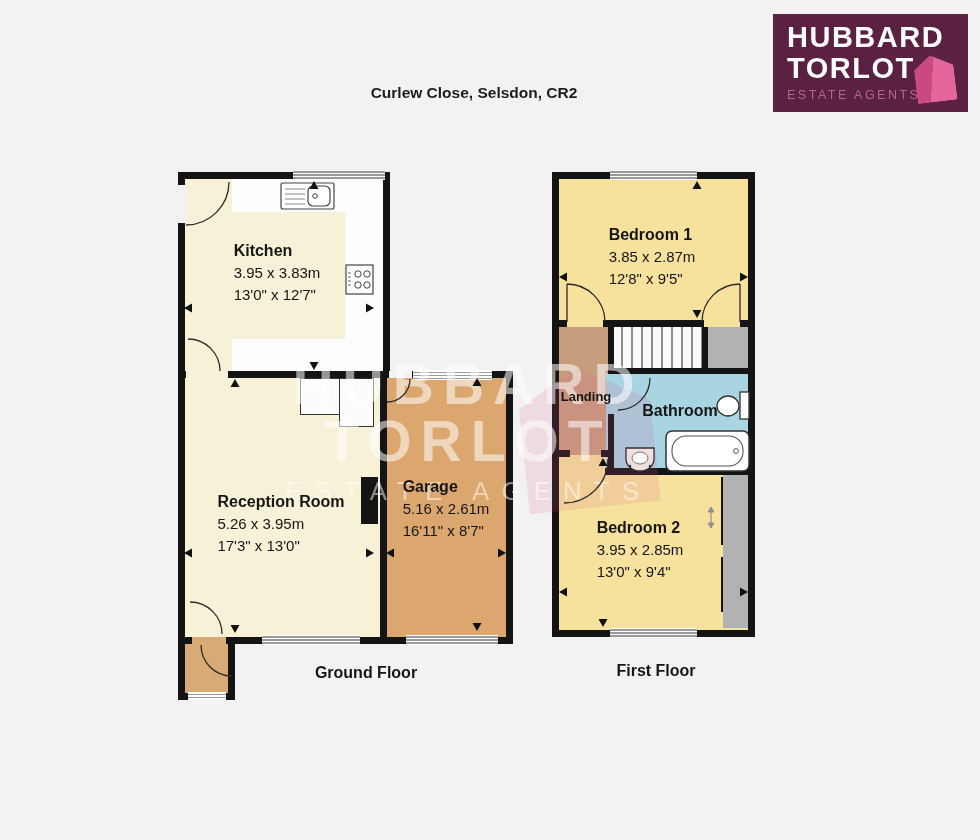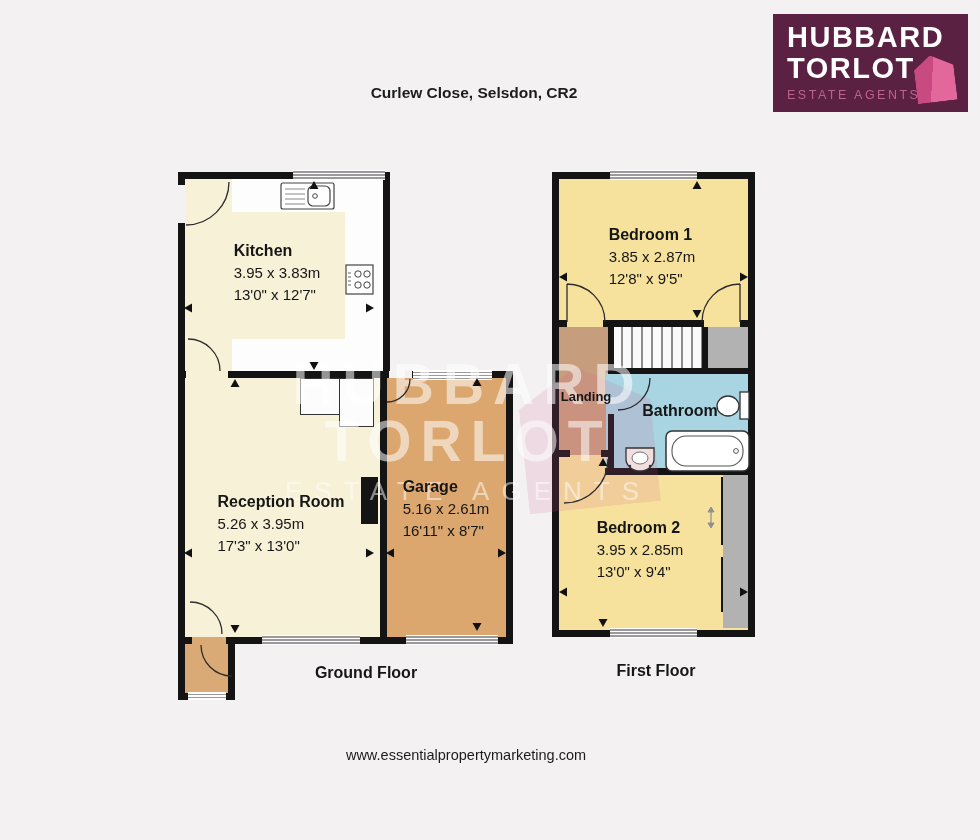--- a/index.html
+++ b/index.html
@@ -218,15 +218,14 @@
     <div class="nm">Bedroom 2</div>
     <div>3.95 x 2.85m</div>
     <div>13'0" x 9'4"</div>
   </div>
   <div class="rlabel" style="left:586px;top:386px;font-weight:bold;font-size:13px;">Landing</div>
   <div class="rlabel" style="left:680px;top:400px;font-weight:bold;font-size:16px;">Bathroom</div>
 
   <div class="floorlbl" style="left:366px;top:664px;">Ground Floor</div>
   <div class="floorlbl" style="left:656px;top:662px;">First Floor</div>
 
-  <div class="hdr" style="left:466px;top:747px;font-size:14.5px;">www.essentialpropertymarketing.com</div>
 
 </div>
 
 </body></html>

